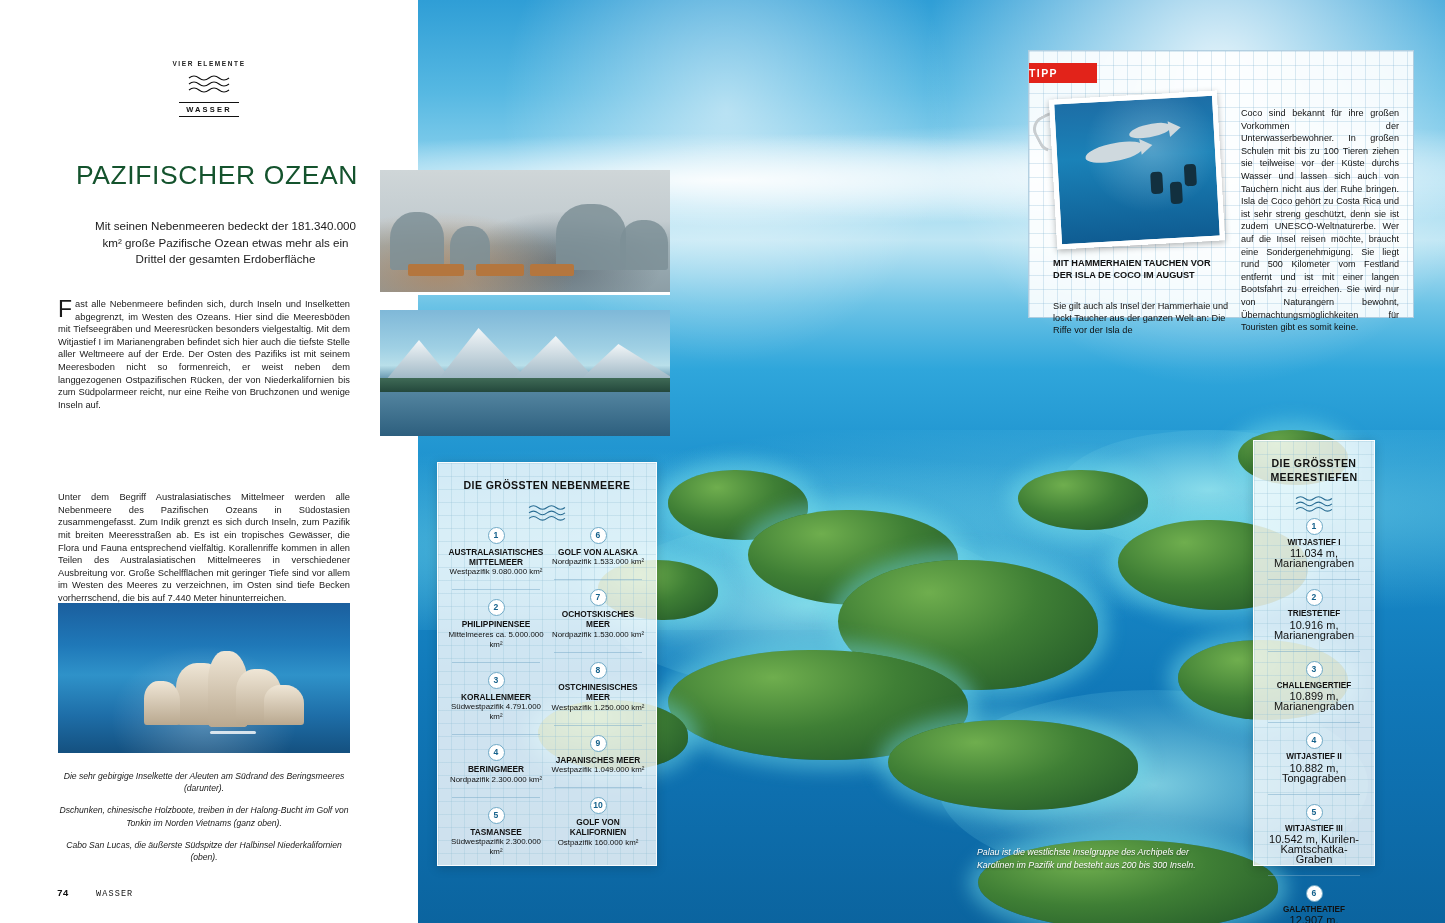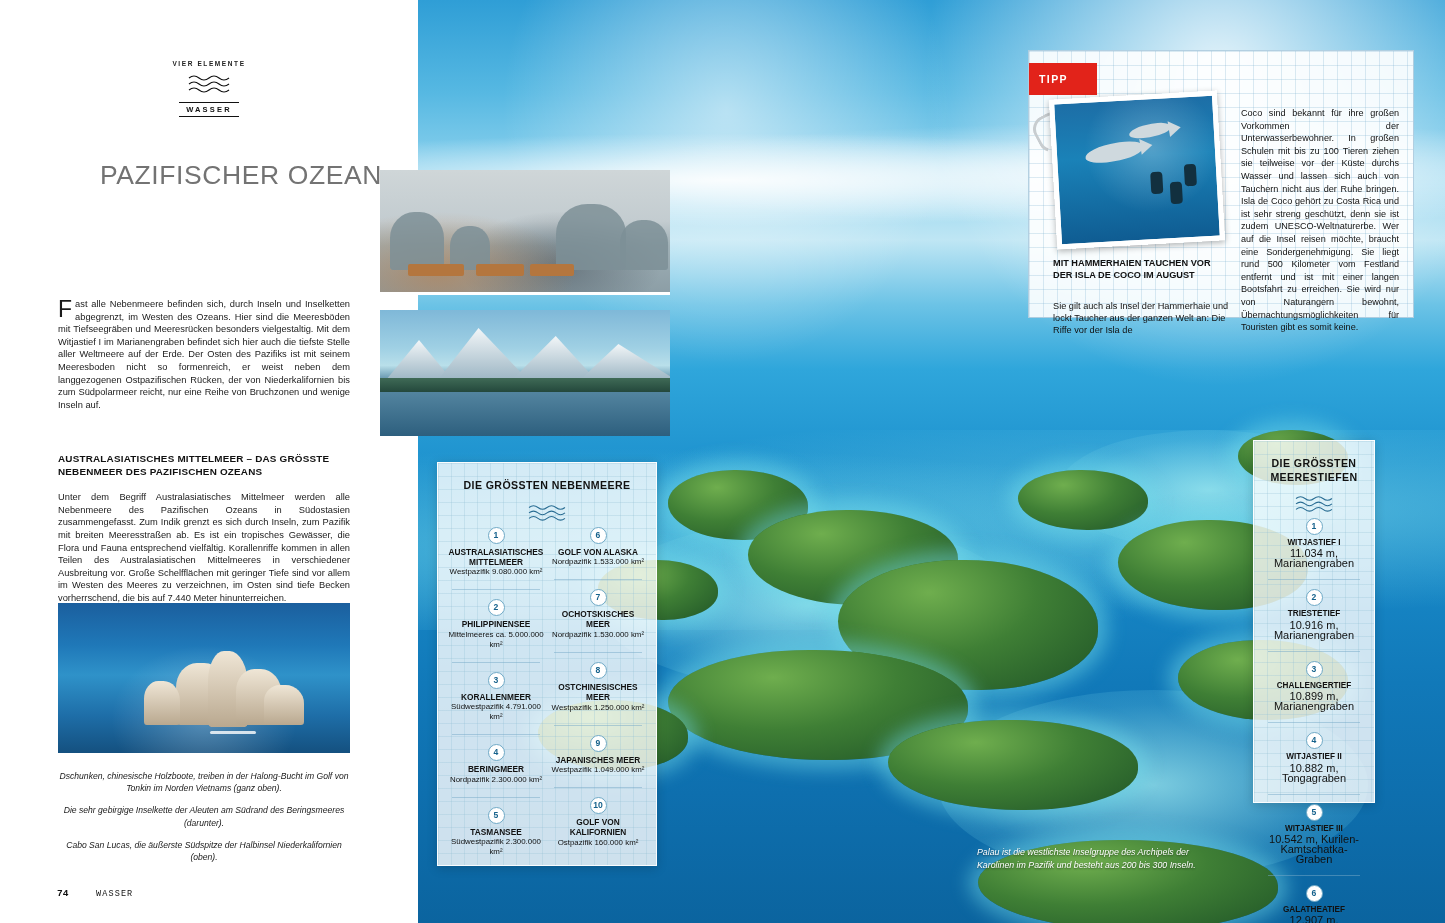--- a/index.html
+++ b/index.html
@@ -24,22 +24,22 @@
   .element-mark .ring-text {
     font-size:6.5px; letter-spacing:1.6px; color:#222; font-weight:bold;
   }
   .element-mark .waves { margin:6px 0 5px; }
   .element-mark .label {
     font-size:7.5px; letter-spacing:2.2px; font-weight:bold; color:#111;
     border-top:1px solid #111; border-bottom:1px solid #111;
     display:inline-block; padding:2px 7px;
   }
   h1.title {
-    position:absolute; left:100px; top:160px; width:300px;
-    font-size:26.5px; letter-spacing:0.6px; font-weight:400; color:#737373;
+    position:absolute; left:76px; top:160px; width:300px;
+    font-size:26.5px; letter-spacing:0.6px; font-weight:400; color:#14532d;
     font-family:"Liberation Sans", sans-serif; margin:0;
   }
   .subtitle {
     position:absolute; left:88px; top:218px; width:275px;
     font-size:11.6px; line-height:16.5px; color:#1a1a1a; text-align:center;
     font-style:normal;
   }
   .body-col {
     position:absolute; left:58px; top:298px; width:292px;
     font-size:9.3px; line-height:12.6px; color:#1a1a1a; text-align:justify;
@@ -170,23 +170,23 @@
     border:1px solid rgba(120,170,200,.55);
   }
   .tipp-grid {
     position:absolute; inset:0;
     background-image:
       linear-gradient(rgba(130,180,210,.28) 1px, transparent 1px),
       linear-gradient(90deg, rgba(130,180,210,.28) 1px, transparent 1px);
     background-size:14px 14px;
   }
   .tipp-flag {
-    position:absolute; left:0; top:12px; width:68px; height:32px;
+    position:absolute; left:0; top:12px; width:68px; height:20px;
     background:#e2231a; color:#fff; font-size:10.5px; font-weight:bold;
-    letter-spacing:1.4px; display:flex; align-items:center; padding-left:10px;
+    letter-spacing:1.4px; display:flex; align-items:center; 
   }
   .tipp-photo {
     position:absolute; left:24px; top:44px; width:168px; height:150px;
     transform:rotate(-3.2deg);
     background:
       radial-gradient(ellipse at 60% 35%, rgba(255,255,255,.25) 0%, rgba(255,255,255,0) 50%),
       linear-gradient(180deg,#1d6ea6 0%,#1a82b8 40%,#0f5c92 100%);
     border:5px solid #fff; box-shadow:0 2px 6px rgba(0,0,0,.3);
   }
   .shark {
@@ -250,21 +250,21 @@
     width:17px; height:17px; border-radius:50%;
     background:#fff; border:1px solid #6fa9c6; color:#16628c;
     font-size:8.6px; font-weight:bold; line-height:15px; margin:0 auto 3px;
   }
   .entry .nm { font-size:8.3px; font-weight:bold; line-height:10.4px; color:#111; }
   .entry .dt { font-size:7.9px; line-height:10px; color:#111; }
   .sep { height:1px; background:rgba(120,170,200,.5); margin:0 4px 9px; }
 
   
   #panel-tiefen {
-    left:1253px; top:440px; width:122px; height:363px;
+    left:1253px; top:440px; width:122px; height:426px;
   }
   #panel-tiefen .entry { margin-bottom:11px; }
   #panel-tiefen .nm { font-size:8.2px; }
   #panel-tiefen .dt { font-size:11px; }
 
   svg.wv { display:block; margin:0 auto; }
 </style>
 </head>
 <body>
 
@@ -302,43 +302,43 @@
         <svg class="wv" width="42" height="20" viewBox="0 0 42 20">
           <path d="M1 5 q5 -4 10 0 t10 0 t10 0 t10 0" fill="none" stroke="#111" stroke-width="1.2"></path>
           <path d="M1 11 q5 -4 10 0 t10 0 t10 0 t10 0" fill="none" stroke="#111" stroke-width="1.2"></path>
           <path d="M1 17 q5 -4 10 0 t10 0 t10 0 t10 0" fill="none" stroke="#111" stroke-width="1.2"></path>
         </svg>
       </div>
       <div class="label">WASSER</div>
     </div>
 
     <h1 class="title">PAZIFISCHER OZEAN</h1>
+    <div class="subtitle">Mit seinen Nebenmeeren bedeckt der 181.340.000 km² große Pazifische Ozean etwas mehr als ein Drittel der gesamten Erdoberfläche</div>
 
     <div class="body-col">
       <p class="dropcap">Fast alle Nebenmeere befinden sich, durch Inseln und Inselketten abgegrenzt, im Westen des Ozeans. Hier sind die Meeresböden mit Tiefseegräben und Meeresrücken besonders vielgestaltig. Mit dem Witjastief I im Marianengraben befindet sich hier auch die tiefste Stelle aller Weltmeere auf der Erde. Der Osten des Pazifiks ist mit seinem Meeresboden nicht so formenreich, er weist neben dem langgezogenen Ostpazifischen Rücken, der von Niederkalifornien bis zum Südpolarmeer reicht, nur eine Reihe von Bruchzonen und wenige Inseln auf.</p>
     </div>
 
-    <div class="sub-head">AUSTRALASIATISCHES MITTELMEER – DAS GRÖSSTE NEBENMEER DES PAZIFISCHEN OZEANS</div>
 
     <div class="body-col2">
       <p>Unter dem Begriff Australasiatisches Mittelmeer werden alle Nebenmeere des Pazifischen Ozeans in Südostasien zusammengefasst. Zum Indik grenzt es sich durch Inseln, zum Pazifik mit breiten Meeresstraßen ab. Es ist ein tropisches Gewässer, die Flora und Fauna entsprechend vielfältig. Korallenriffe kommen in allen Teilen des Australasiatischen Mittelmeeres in verschiedener Ausbreitung vor. Große Schelfflächen mit geringer Tiefe sind vor allem im Westen des Meeres zu verzeichnen, im Osten sind tiefe Becken vorherrschend, die bis auf 7.440 Meter hinunterreichen.</p>
     </div>
 
     <div class="ph" id="photo-cabo">
       <div class="rock" style="left:118px; top:60px; width:52px; height:62px;"></div>
       <div class="rock" style="left:150px; top:48px; width:40px; height:76px;"></div>
       <div class="rock" style="left:178px; top:66px; width:46px; height:56px;"></div>
       <div class="rock" style="left:86px; top:78px; width:36px; height:44px;"></div>
       <div class="rock" style="left:206px; top:82px; width:40px; height:40px;"></div>
       <div class="wake" style="left:152px; top:128px;"></div>
     </div>
 
     <div class="photo-caption">
+      <p>Die sehr gebirgige Inselkette der Aleuten am Südrand des Beringsmeeres (darunter).</p>
       <p>Dschunken, chinesische Holzboote, treiben in der Halong-Bucht im Golf von Tonkin im Norden Vietnams (ganz oben).</p>
-      <p>Die sehr gebirgige Inselkette der Aleuten am Südrand des Beringsmeeres (darunter).</p>
       <p>Cabo San Lucas, die äußerste Südspitze der Halbinsel Niederkalifornien (oben).</p>
     </div>
 
     <div class="folio">
       <span class="pg">74</span>
       <span class="sec">WASSER</span>
     </div>
   </div>
 
   <div class="ph" id="photo-halong">

